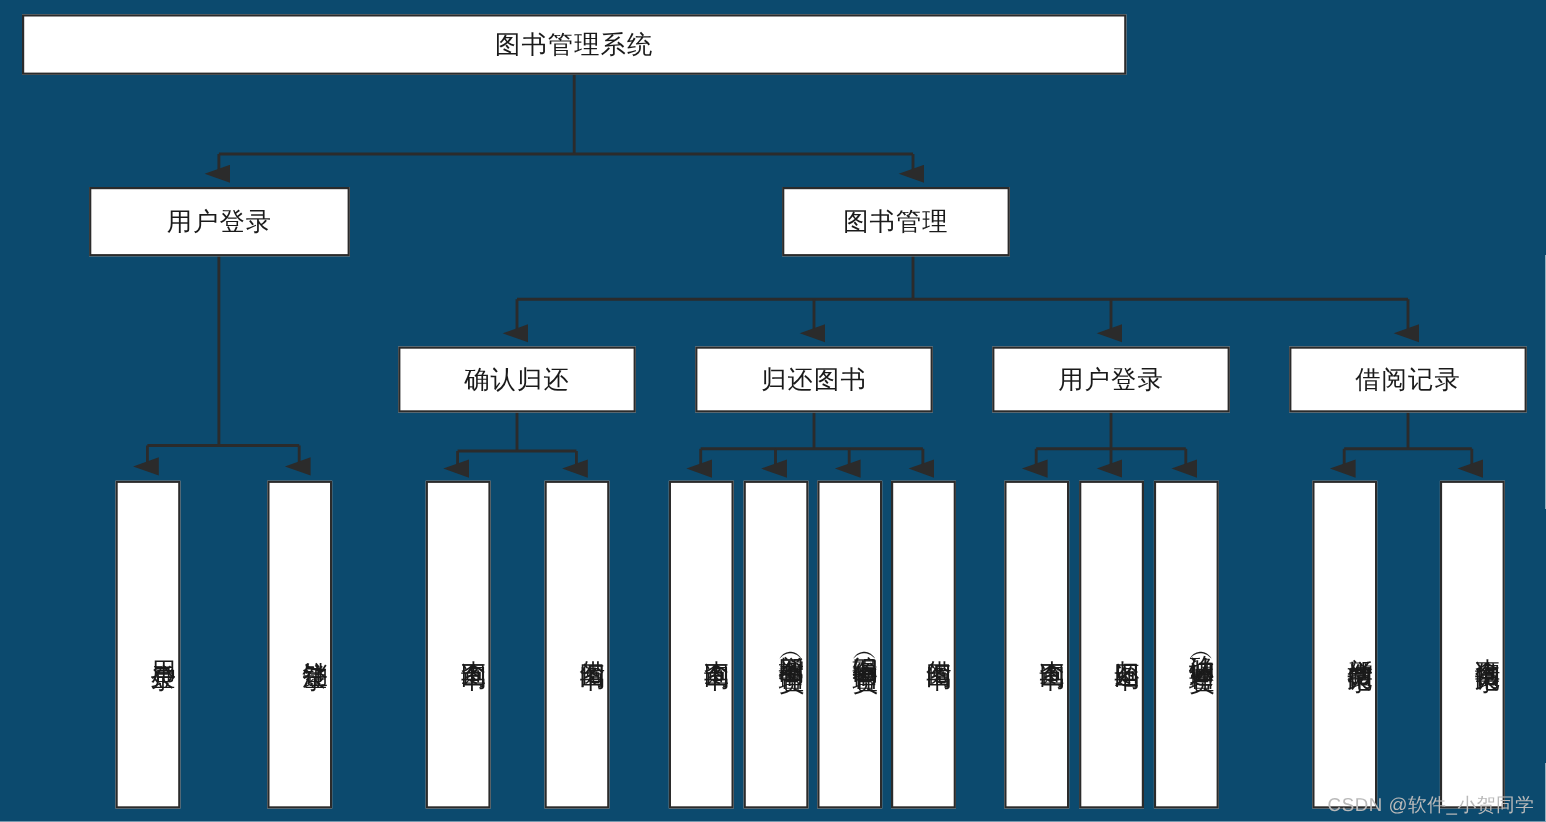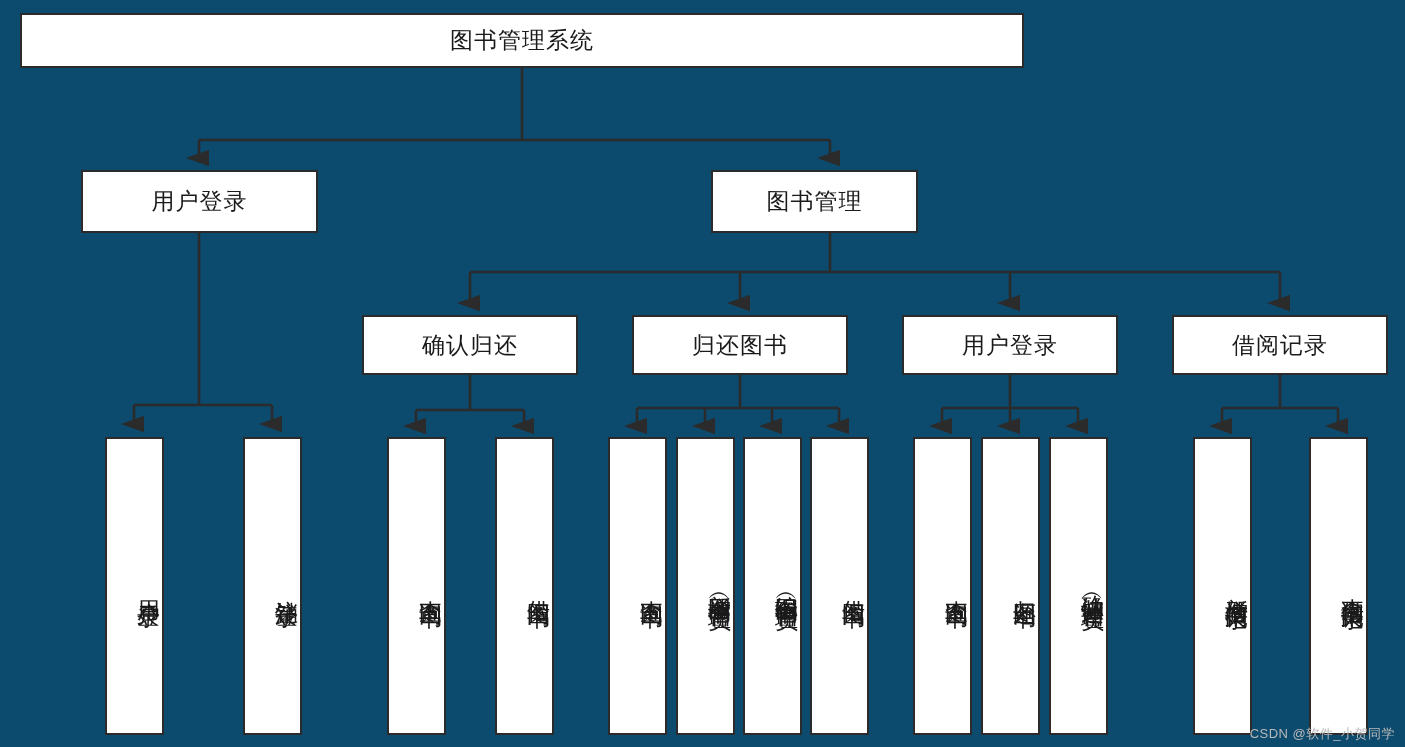--- a/index.html
+++ b/index.html
@@ -53,21 +53,21 @@
     left: 0;
     top: 0;
     width: 1405px;
     height: 747px;
     pointer-events: none;
   }
   .watermark {
     position: absolute;
     right: 10px;
     bottom: 4px;
-    font-size: 13px;
+    font-size: 17px;
     color: #b9b9b9;
     letter-spacing: 0.5px;
     white-space: nowrap;
   }
 </style>
 </head>
 <body>
 
 <div id="canvas">
 

